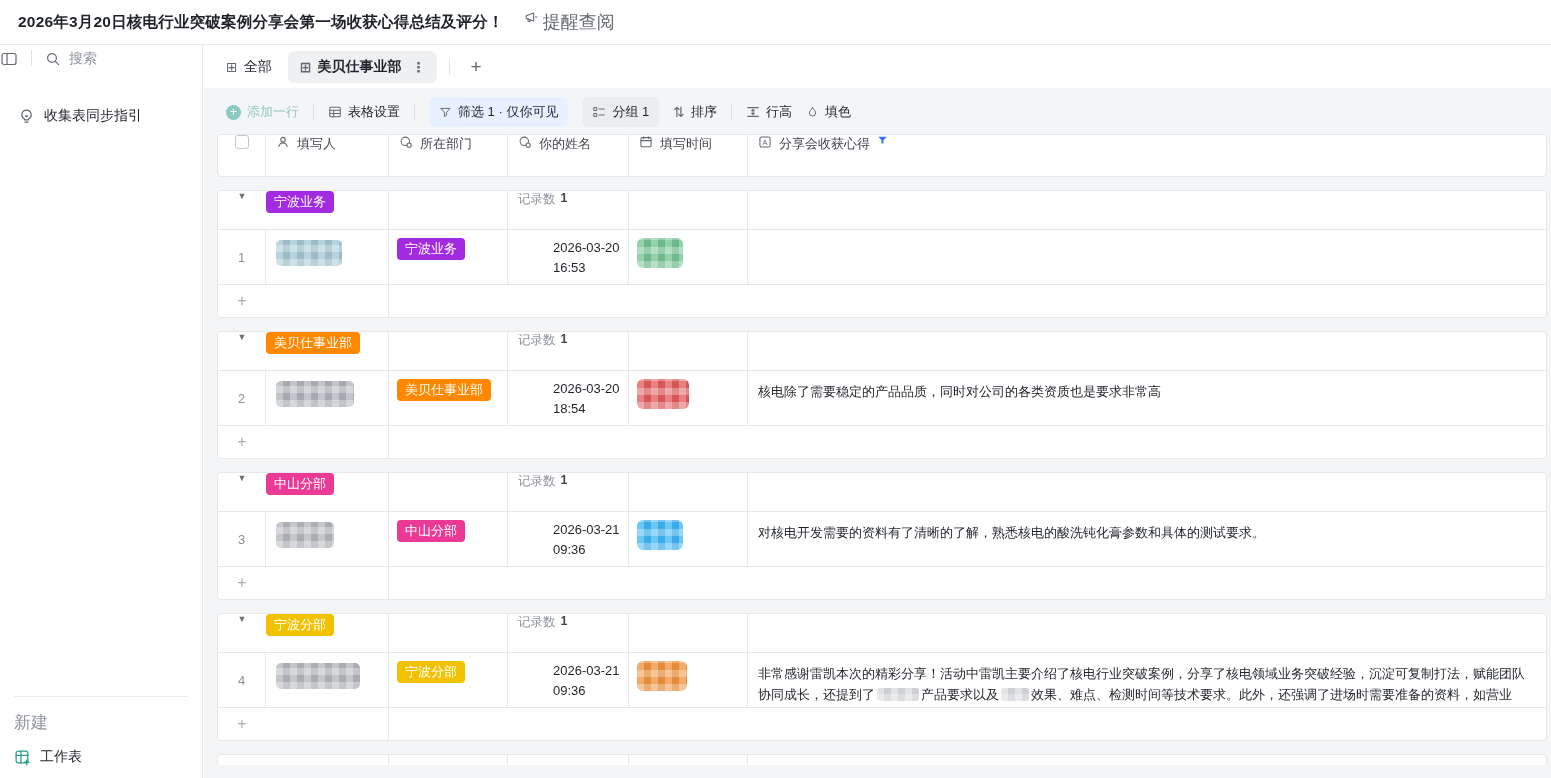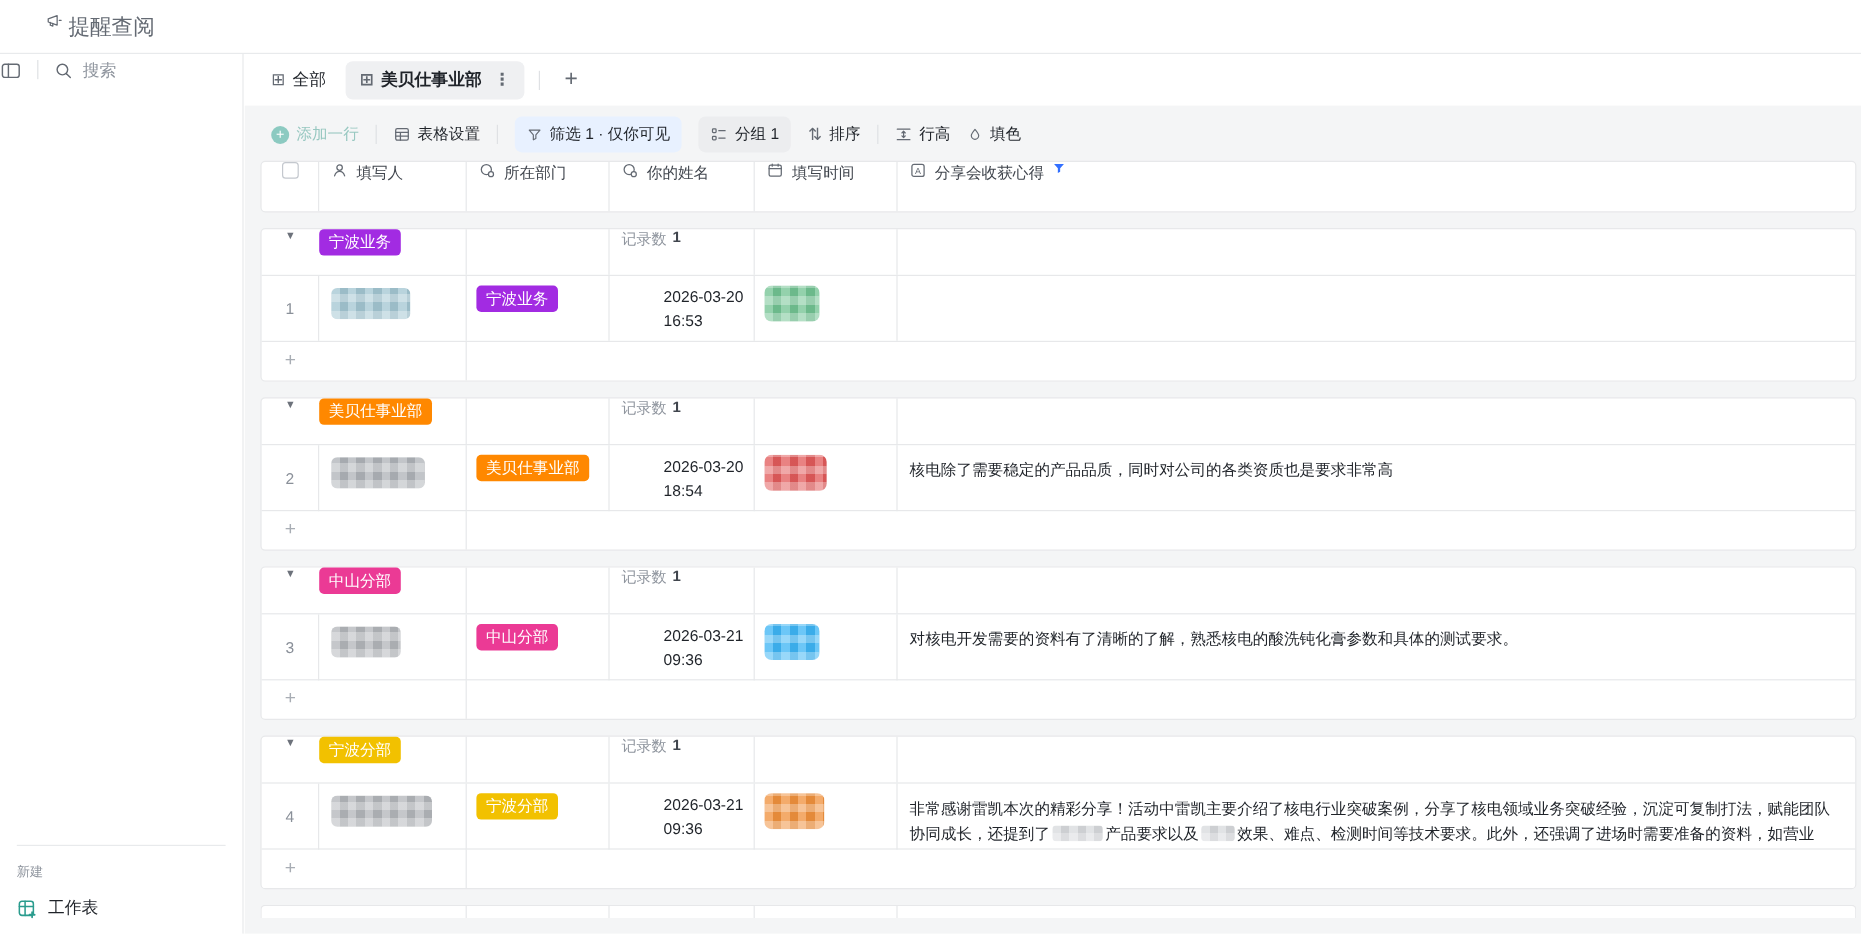--- a/index.html
+++ b/index.html
@@ -29,21 +29,21 @@
   .search-box{display:flex;align-items:center;gap:8px;color:var(--txt3);font-size:14px;cursor:pointer}
   .side-nav{padding:8px 9px}
   .side-item{height:36px;border-radius:6px;display:flex;align-items:center;gap:9px;
     padding:0 9px;font-size:14px;color:var(--txt);cursor:pointer;margin-bottom:2px}
   .side-item.active{background:var(--accent-teal-bg);color:var(--accent-teal);font-weight:700}
   .side-item .more{margin-left:auto;color:var(--accent-teal);font-size:14px;letter-spacing:1px}
   .sheet-ic{width:17px;height:17px;border-radius:4px;background:var(--accent-teal);
     display:flex;align-items:center;justify-content:center;flex:none}
   #side-bottom{position:absolute;left:0;right:0;bottom:0;padding:0 14px 10px}
   #side-bottom .rule{border-top:1px solid #e8eaec;margin:0 0 14px}
-  #new-label{font-size:11px;color:var(--txt3);margin-bottom:14px}
+  #new-label{font-size:17px;color:var(--txt3);margin-bottom:14px}
   #worksheet-item{display:flex;align-items:center;gap:9px;font-size:14px;cursor:pointer;padding-bottom:2px}
 
   
   #content{position:absolute;left:204px;top:45px;right:0;bottom:0;background:#fff}
   #tabbar{height:43px;display:flex;align-items:center;padding-left:10px;gap:4px;background:#fff}
   .tab{display:flex;align-items:center;gap:6px;font-size:14px;padding:7px 12px;border-radius:6px;cursor:pointer}
   .tab .gicon{font-size:14px;color:var(--txt2)}
   .tab.selected{background:#eff0f2;font-weight:600}
   .tab .kebab{color:var(--txt2);margin-left:4px}
   #tabbar .vsep{margin:0 8px}
@@ -103,20 +103,21 @@
       repeating-linear-gradient(0deg, rgba(255,255,255,.30) 0 7px, rgba(255,255,255,0) 7px 14px),
       repeating-linear-gradient(90deg, rgba(255,255,255,.24) 0 7px, rgba(0,0,0,.05) 7px 14px)}
   .name-blur{height:26px}
   .avatar-blur{height:30px;border-radius:6px}
   .inline-blur{height:13px;vertical-align:-2px;margin:0 2px;border-radius:3px}
 </style>
 </head>
 <body>
 
 <header id="topbar">
+  <div id="page-title">2026年3月20日核电行业突破案例分享会第一场收获心得总结及评分！</div>
   <div id="remind-btn">
     <span>
       <svg width="14" height="14" viewBox="0 0 16 16" class="ic">
         <path d="M2.5 6.5v3l8.5 3v-9z"></path>
           <path d="M4.5 10v2.6l2.4.8V10.8"></path>
           <path d="M13 7.9h1.8"></path>
       </svg>
     </span>
     <span>提醒查阅</span>
   </div>
@@ -135,20 +136,30 @@
       <span>
         <svg width="16" height="16" viewBox="0 0 16 16" class="ic">
           <circle cx="7" cy="7" r="4.4"></circle>
             <path d="M10.4 10.4 13.6 13.6"></path>
         </svg>
       </span>
       <span>搜索</span>
     </div>
   </div>
   <nav class="side-nav">
+    <div class="side-item">
+      <span>
+        <svg width="17" height="17" viewBox="0 0 16 16" class="ic">
+          <path d="M8 2a4.3 4.3 0 0 1 2.4 7.9c-.5.4-.6.9-.6 1.3H6.2c0-.4-.1-.9-.6-1.3A4.3 4.3 0 0 1 8 2z"></path>
+          <path d="M6.6 13.3h2.8"></path>
+            <path d="M7 7.2 8 8.2 9 7.2"></path>
+        </svg>
+      </span>
+      <span>收集表同步指引</span>
+    </div>
   </nav>
   <div id="side-bottom">
     <div class="rule"></div>
     <div id="new-label">新建</div>
     <div id="worksheet-item">
       <span>
         <svg width="17" height="17" viewBox="0 0 16 16" style="stroke:#2B9C8E;stroke-width:1.2;fill:none;stroke-linecap:round">
           <rect x="2" y="2" width="11" height="11" rx="2"></rect>
             <path d="M2 6h11M6.5 2v11"></path>
           <path d="M12 10.5v4M10 12.5h4" stroke-width="1.4"></path>

